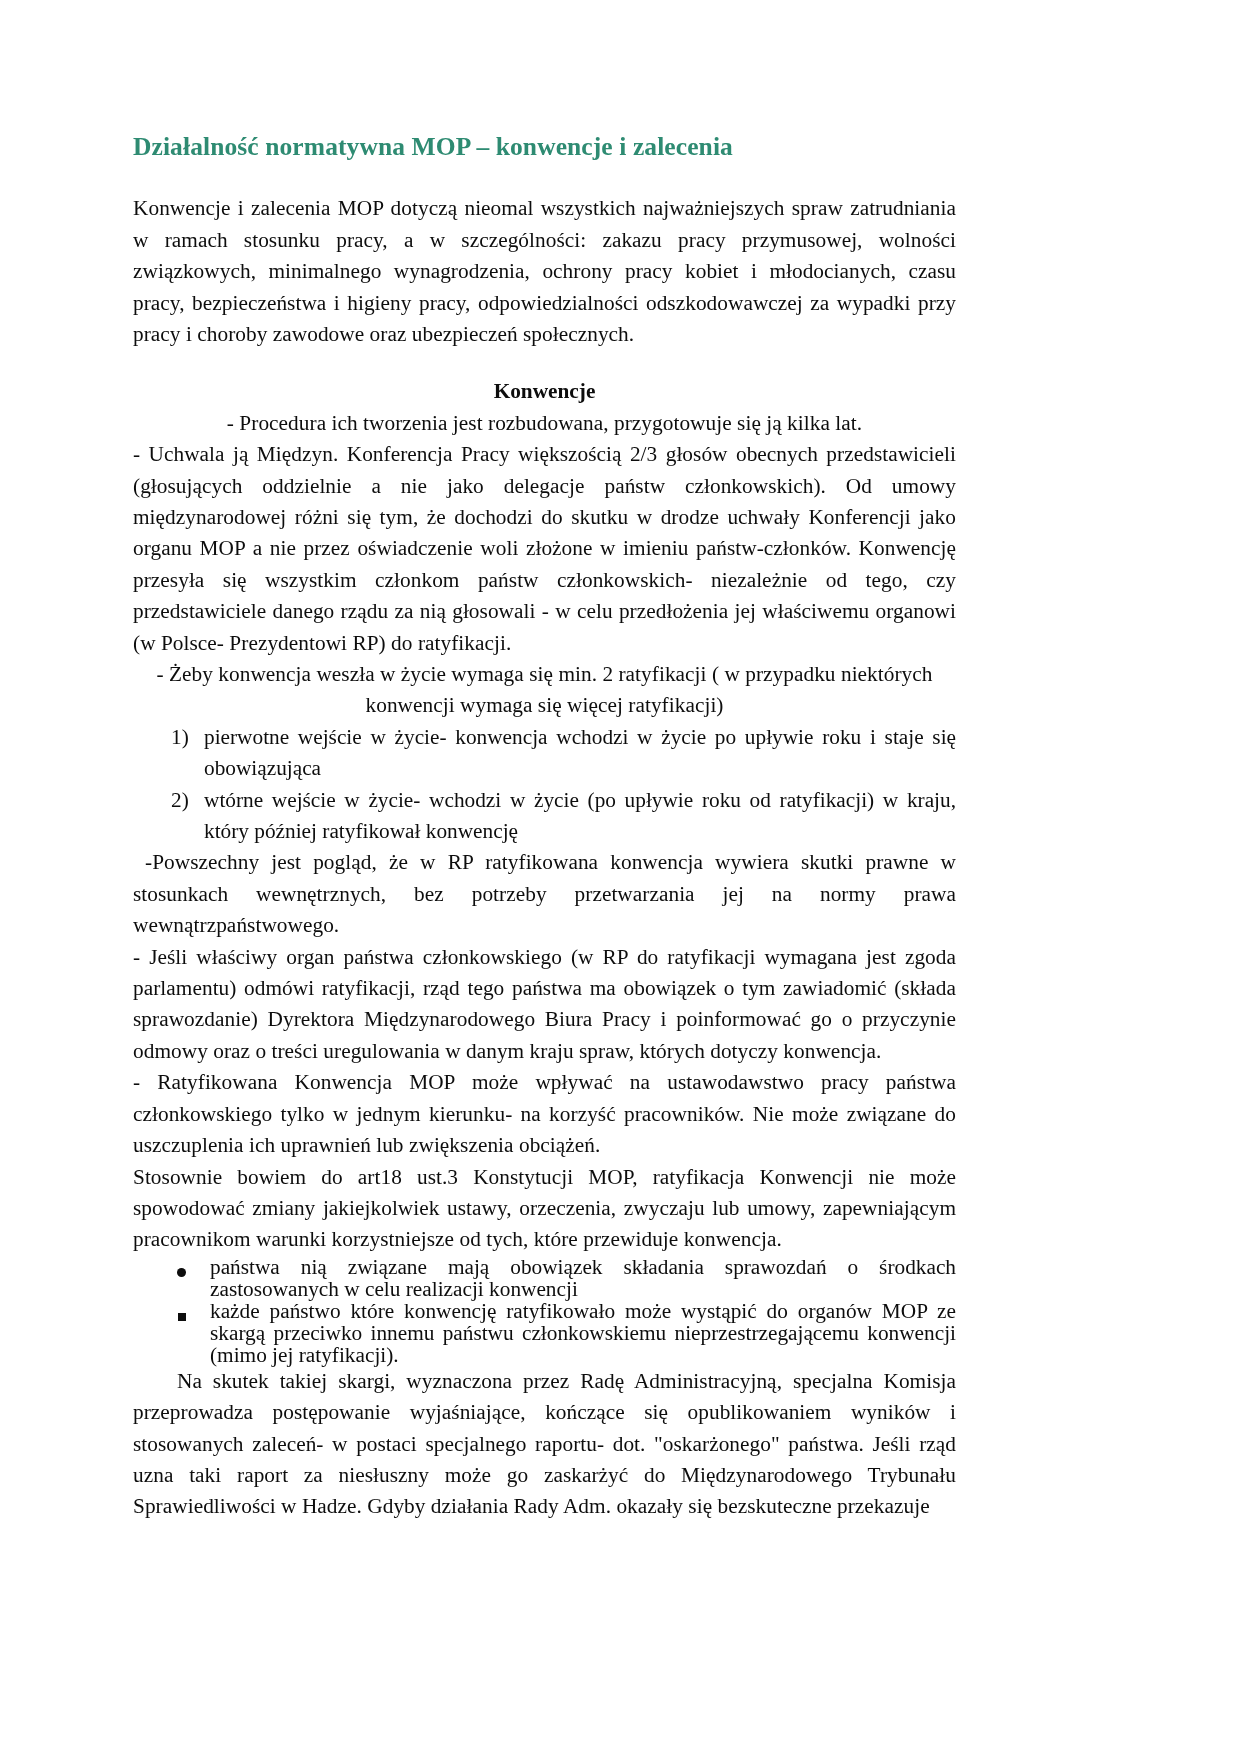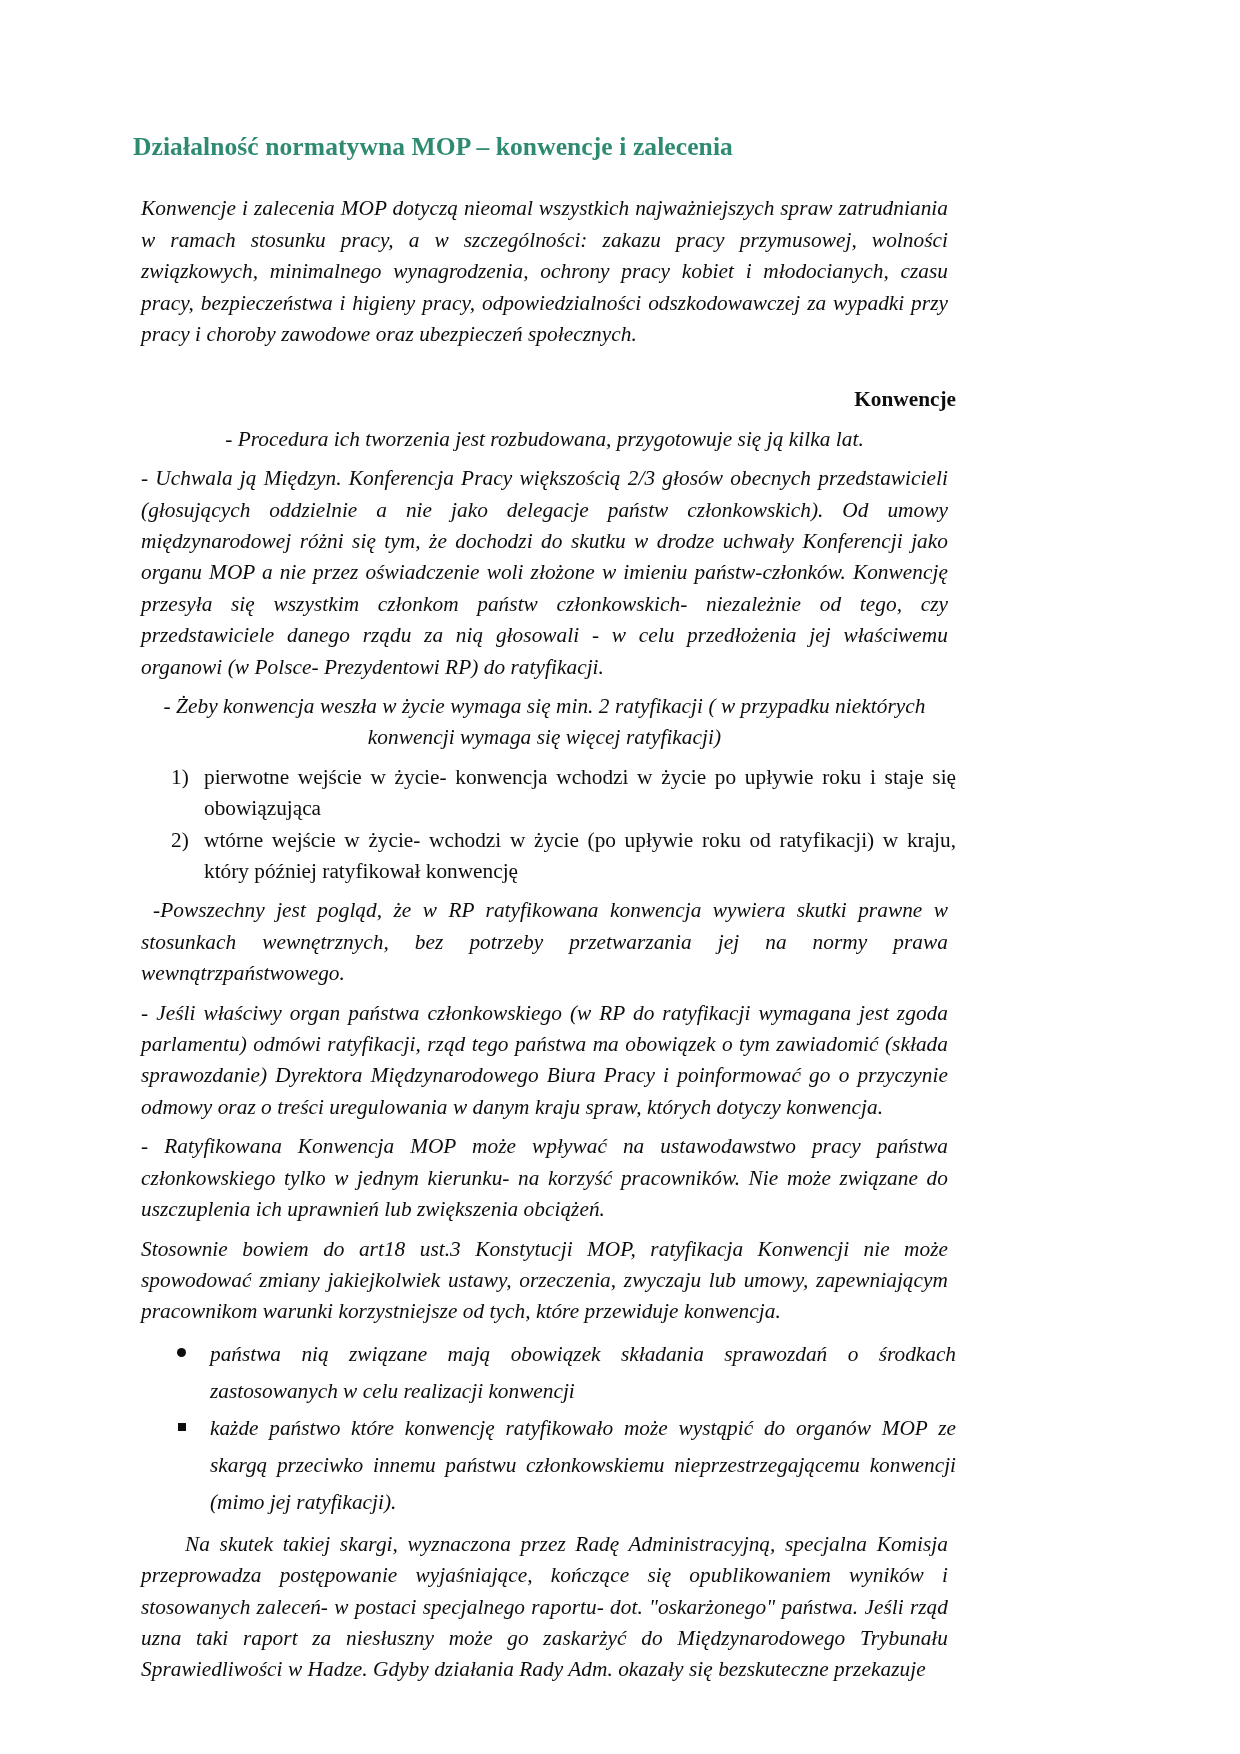--- a/index.html
+++ b/index.html
@@ -26,38 +26,37 @@
   .doc-title {
     font-family: "Liberation Serif", "DejaVu Serif", serif;
     font-size: 25.5px;
     font-weight: bold;
     color: #2e8b72;
     letter-spacing: 0.1px;
     margin: 0 0 32px 0;
     line-height: 1.15;
   }
   p.para {
-    margin: 8px;
+    margin: 0;
     font-size: 21.3px;
     line-height: 31.4px;
     text-align: justify;
     text-justify: inter-word;
     letter-spacing: 0.05px;
-    font-style: italic;
   }
   p.para.left {
     text-align: center;
   }
   .spacer-md { height: 26px; }
   .sec-head {
     margin: 0;
     font-size: 21.3px;
     line-height: 31.4px;
     font-weight: bold;
-    text-align: right;
+    text-align: center;
   }
   ol.num-list,
   ul.bullet-list {
     margin: 0;
     padding: 0;
     list-style: none;
   }
   ol.num-list > li {
     position: relative;
     padding-left: 71px;
@@ -72,24 +71,23 @@
     top: 0;
     width: 30px;
     text-align: left;
     font-size: 21.3px;
     line-height: 31.4px;
   }
   ul.bullet-list > li {
     position: relative;
     padding-left: 77px;
     font-size: 21.3px;
-    line-height: 37px;
+    line-height: 22px;
     text-align: justify;
     text-justify: inter-word;
-    font-style: italic;
   }
   ul.bullet-list > li .marker-dot {
     position: absolute;
     left: 44px;
     top: 12px;
     width: 9px;
     height: 9px;
     border-radius: 50%;
     background: #0d0d0d;
   }

